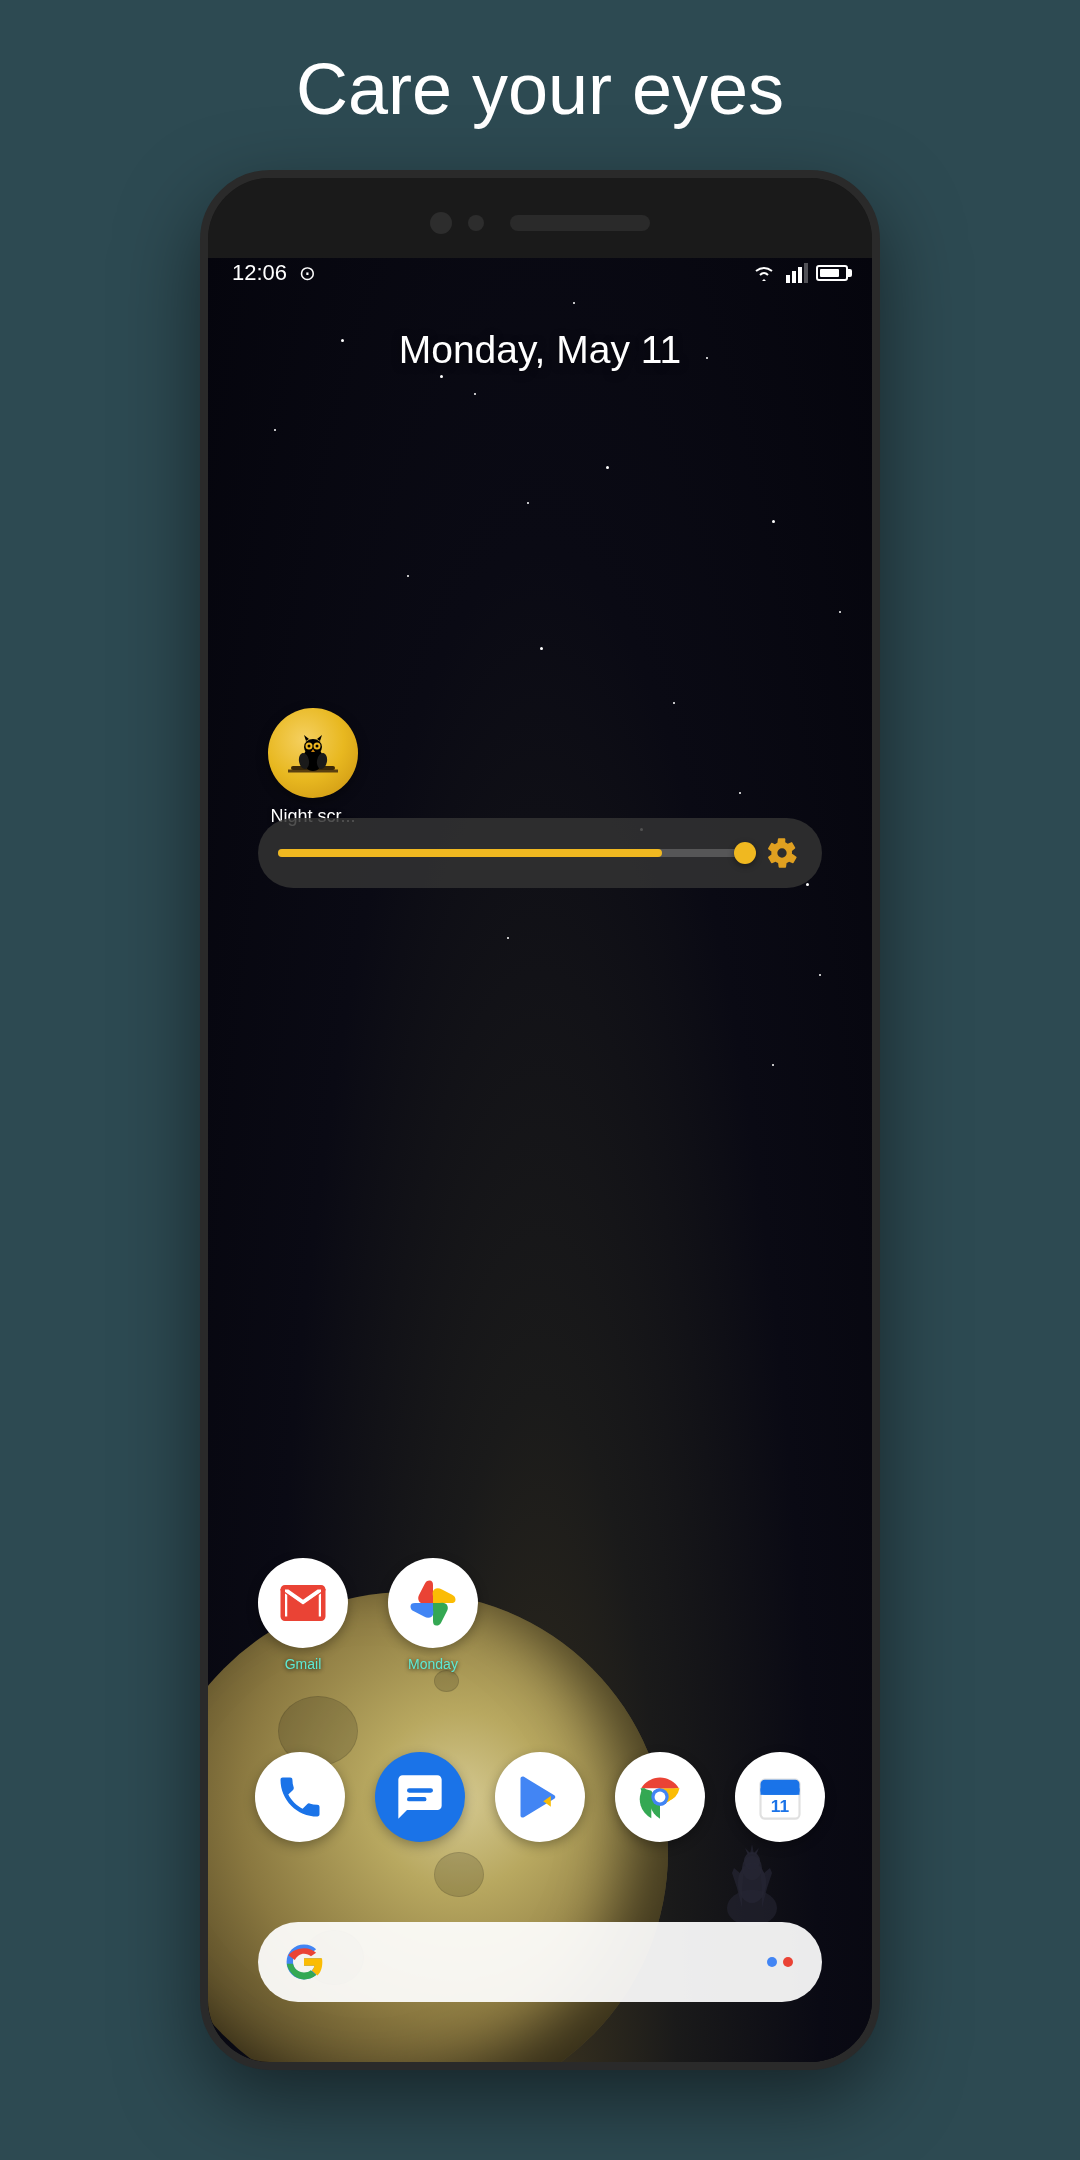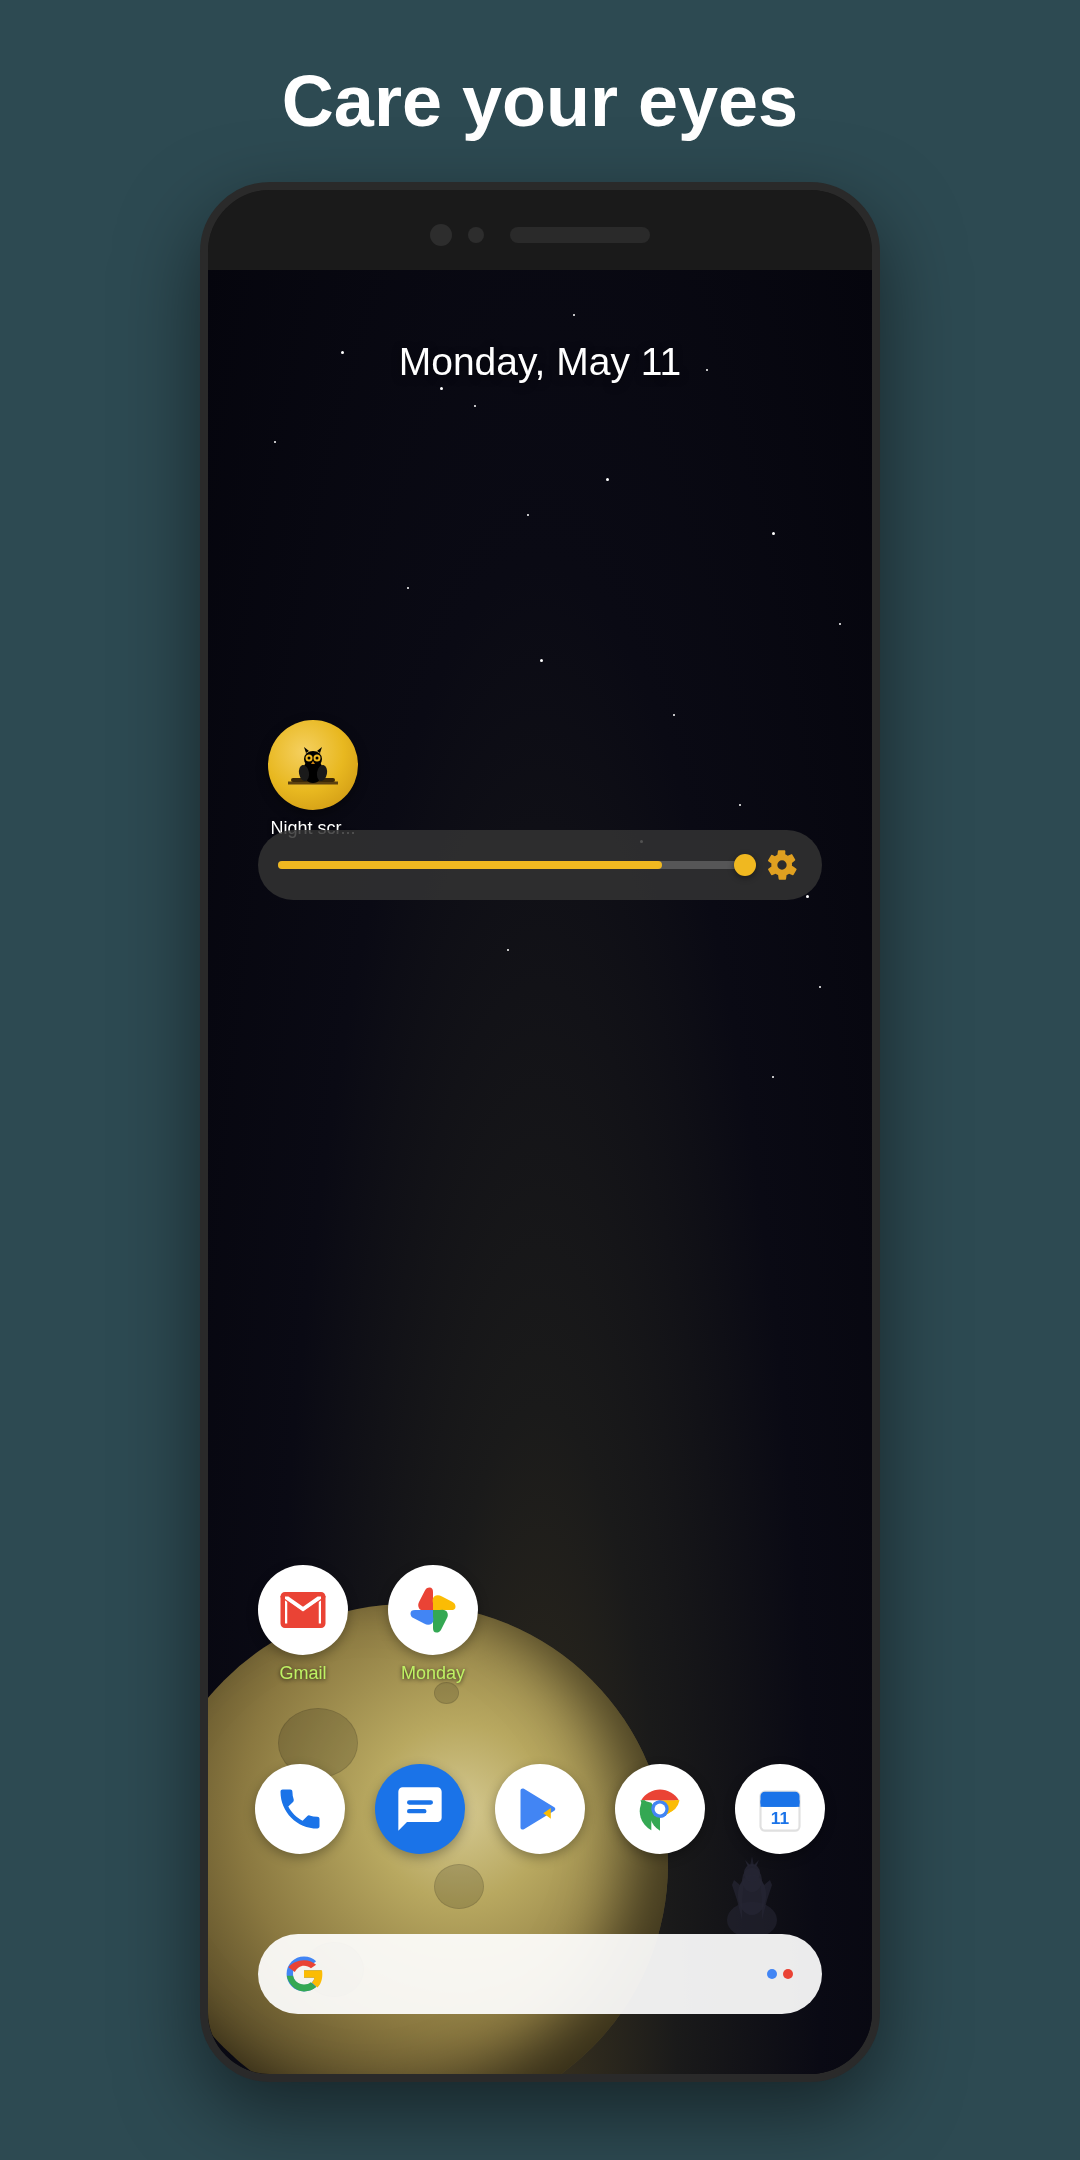--- a/index.html
+++ b/index.html
@@ -11,22 +11,22 @@
       flex-direction: column;
       align-items: center;
       font-family: 'Segoe UI', sans-serif;
       overflow: hidden;
     }
 
     
     .page-title {
       color: white;
       font-size: 72px;
-      font-weight: 700;
-      margin-top: 60px;
+      font-weight: 400;
+      margin-top: 48px;
       margin-bottom: 40px;
       text-align: center;
     }
 
     
     .phone-frame {
       width: 680px;
       height: 1900px;
       background: #1a1a1a;
       border-radius: 70px;
@@ -373,22 +373,22 @@
 
     .app-icon-chrome {
       background: white;
     }
 
     .app-icon-calendar {
       background: white;
     }
 
     .app-name {
-      color: #bef264;
-      font-size: 18px;
+      color: #5eead4;
+      font-size: 14px;
       text-shadow: 0 1px 4px rgba(0,0,0,0.8);
       text-align: center;
     }
 
     
     .search-bar {
       position: absolute;
       bottom: 60px;
       left: 50px;
       right: 50px;
@@ -465,20 +465,45 @@
 
       <div class="moon">
         <div class="crater" style="width:80px;height:70px;top:20%;left:25%"></div>
         <div class="crater" style="width:50px;height:45px;top:50%;left:55%"></div>
         <div class="crater" style="width:35px;height:30px;top:35%;left:45%"></div>
         <div class="crater" style="width:60px;height:55px;top:65%;left:30%"></div>
         <div class="crater" style="width:25px;height:22px;top:15%;left:55%"></div>
       </div>
     </div>
 
+    <div class="status-bar">
+      <div class="status-left">
+        <span class="status-time">12:06</span>
+        <span style="color:white;font-size:20px;">⊙</span>
+      </div>
+      <div class="status-right">
+
+        <svg width="28" height="20" viewBox="0 0 28 20" fill="white">
+          <path d="M14 16 L16 18 L12 18 Z"></path>
+          <path d="M10 12 Q14 8 18 12" stroke="white" stroke-width="2" fill="none"></path>
+          <path d="M6 8 Q14 2 22 8" stroke="white" stroke-width="2" fill="none"></path>
+        </svg>
+
+        <svg width="22" height="20" viewBox="0 0 22 20" fill="white">
+          <rect x="0" y="12" width="4" height="8"></rect>
+          <rect x="6" y="8" width="4" height="12"></rect>
+          <rect x="12" y="4" width="4" height="16"></rect>
+          <rect x="18" y="0" width="4" height="20" opacity="0.3"></rect>
+        </svg>
+
+        <div class="battery-icon">
+          <div class="battery-fill"></div>
+        </div>
+      </div>
+    </div>
 
     <div class="date-widget">
       <div class="date-text">Monday, May 11</div>
     </div>
 
     <div class="night-screen-app">
       <div class="app-icon-circle">
 
         <svg class="owl-svg" viewBox="0 0 60 60" fill="none" xmlns="http://www.w3.org/2000/svg">
 

